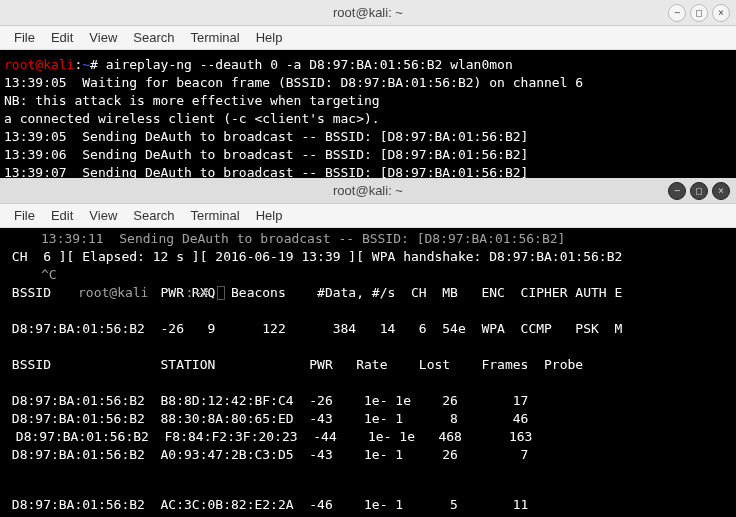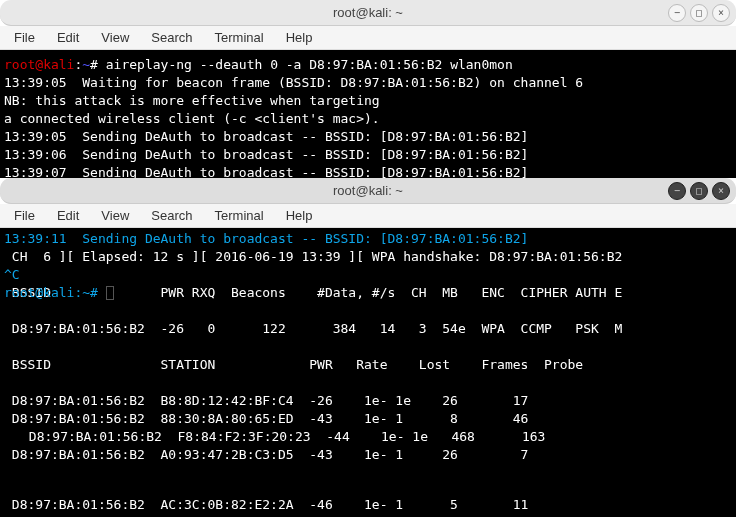--- a/index.html
+++ b/index.html
@@ -14,21 +14,20 @@
   background: #fff;
 }
 .titlebar {
   background: #e8e8e8;
   height: 26px;
   display: flex;
   align-items: center;
   justify-content: center;
   position: relative;
   border-bottom: 1px solid #ccc;
-  border-radius: 11px;
 }
 .title {
   font-family: sans-serif;
   font-size: 13px;
   color: #444;
 }
 .window-controls {
   position: absolute;
   right: 6px;
   display: flex;
@@ -46,21 +45,21 @@
   font-size: 10px;
   color: #555;
   cursor: pointer;
 }
 .menubar {
   background: #f5f5f5;
   height: 24px;
   display: flex;
   align-items: center;
   padding: 0 6px;
-  gap: 6px;
+  gap: 0;
   border-bottom: 1px solid #ddd;
 }
 .menu-item {
   font-family: sans-serif;
   font-size: 13px;
   color: #333;
   padding: 2px 8px;
   cursor: pointer;
 }
 .terminal {
@@ -75,21 +74,21 @@
 }
 .red { color: #d00; }
 .blue { color: #5454ff; }
 .cursor-block {
   display: inline-block;
   width: 8px;
   height: 14px;
   border: 1px solid #fff;
   vertical-align: text-bottom;
 }
-.ghost { color: #0ea5e9; }
+.ghost { color: #a3a3a3; margin-left: 37px; }
 </style>
 </head>
 <body>
 
 <div class="window">
   <div class="titlebar">
     <span class="title">root@kali: ~</span>
     <div class="window-controls">
       <div class="win-btn">−</div>
       <div class="win-btn">□</div>
@@ -129,21 +128,21 @@
     <span class="menu-item">Search</span>
     <span class="menu-item">Terminal</span>
     <span class="menu-item">Help</span>
   </div>
   <div class="terminal" style="height:290px; position:relative;">
 <div style="position:absolute; top:2px; left:4px;" class="ghost">13:39:11  Sending DeAuth to broadcast -- BSSID: [D8:97:BA:01:56:B2]</div>
 <div style="position:absolute; top:20px; left:4px; right:4px;"> CH  6 ][ Elapsed: 12 s ][ 2016-06-19 13:39 ][ WPA handshake: D8:97:BA:01:56:B2</div>
 <div style="position:absolute; top:38px; left:4px;" class="ghost">^C</div>
 <div style="position:absolute; top:56px; left:4px; right:0;"> BSSID              PWR RXQ  Beacons    #Data, #/s  CH  MB   ENC  CIPHER AUTH E</div>
 <div style="position:absolute; top:56px; left:4px;" class="ghost"><span class="ghost">root@kali</span><span class="ghost">:~# </span><span class="cursor-block" style="border-color:#555;"></span></div>
-<div style="position:absolute; top:92px; left:4px; right:0;"> D8:97:BA:01:56:B2  -26   0      122      384   14   3  54e  WPA  CCMP   PSK  M</div>
+<div style="position:absolute; top:92px; left:4px; right:0;"> D8:97:BA:01:56:B2  -26   9      122      384   14   6  54e  WPA  CCMP   PSK  M</div>
 <div style="position:absolute; top:128px; left:4px;"> BSSID              STATION            PWR   Rate    Lost    Frames  Probe</div>
 <div style="position:absolute; top:164px; left:4px;"> D8:97:BA:01:56:B2  B8:8D:12:42:BF:C4  -26    1e- 1e    26       17</div>
 <div style="position:absolute; top:182px; left:4px;"> D8:97:BA:01:56:B2  88:30:8A:80:65:ED  -43    1e- 1      8       46</div>
-<div style="position:absolute; top:200px; left:21px;"> D8:97:BA:01:56:B2  F8:84:F2:3F:20:23  -44    1e- 1e   468      163</div>
+<div style="position:absolute; top:200px; left:8px;"> D8:97:BA:01:56:B2  F8:84:F2:3F:20:23  -44    1e- 1e   468      163</div>
 <div style="position:absolute; top:218px; left:4px;"> D8:97:BA:01:56:B2  A0:93:47:2B:C3:D5  -43    1e- 1     26        7</div>
 <div style="position:absolute; top:236px; left:4px;margin-top:32px;"> D8:97:BA:01:56:B2  AC:3C:0B:82:E2:2A  -46    1e- 1      5       11</div>
   </div>
 </div>
 
 </body></html>

